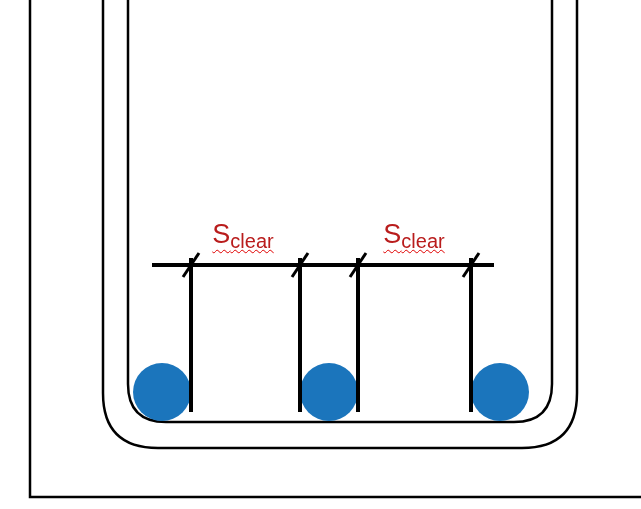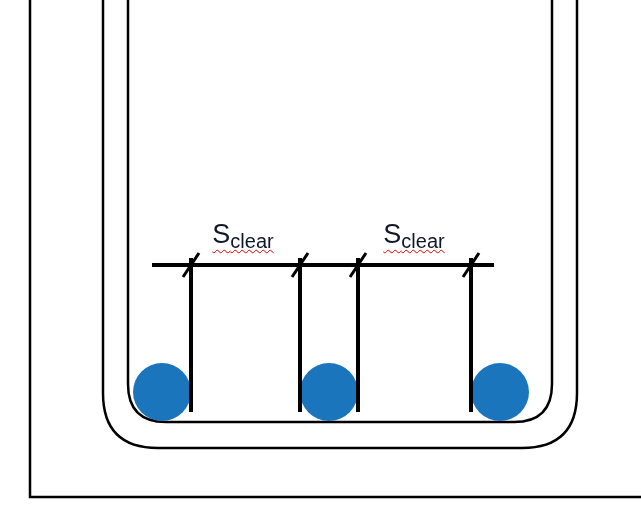--- a/index.html
+++ b/index.html
@@ -29,21 +29,21 @@
   
   .lw-outline { stroke: var(--line-color, #000); stroke-width: 2.5; fill: none; }
   .lw-stirrup { stroke: var(--line-color, #000); stroke-width: 2.5; fill: none; }
   .lw-dim     { stroke: var(--line-color, #000); stroke-width: 4;   fill: none; }
   .lw-tick    { stroke: var(--line-color, #000); stroke-width: 3;   fill: none; }
   .rebar      { fill: var(--rebar-fill, #1b75bc); stroke: none; }
 
   .dim-label {
     position: absolute;
     transform: translateX(-50%);
-    color: #0f172a;
+    color: #b91c1c;
     white-space: nowrap;
     line-height: 1;
     text-decoration-line: underline;
     text-decoration-style: wavy;
     text-decoration-color: var(--squiggle-color, #e00000);
     text-decoration-thickness: 1px;
     text-underline-offset: 6px;
   }
   .dim-label .base {
     font-size: 27px;

